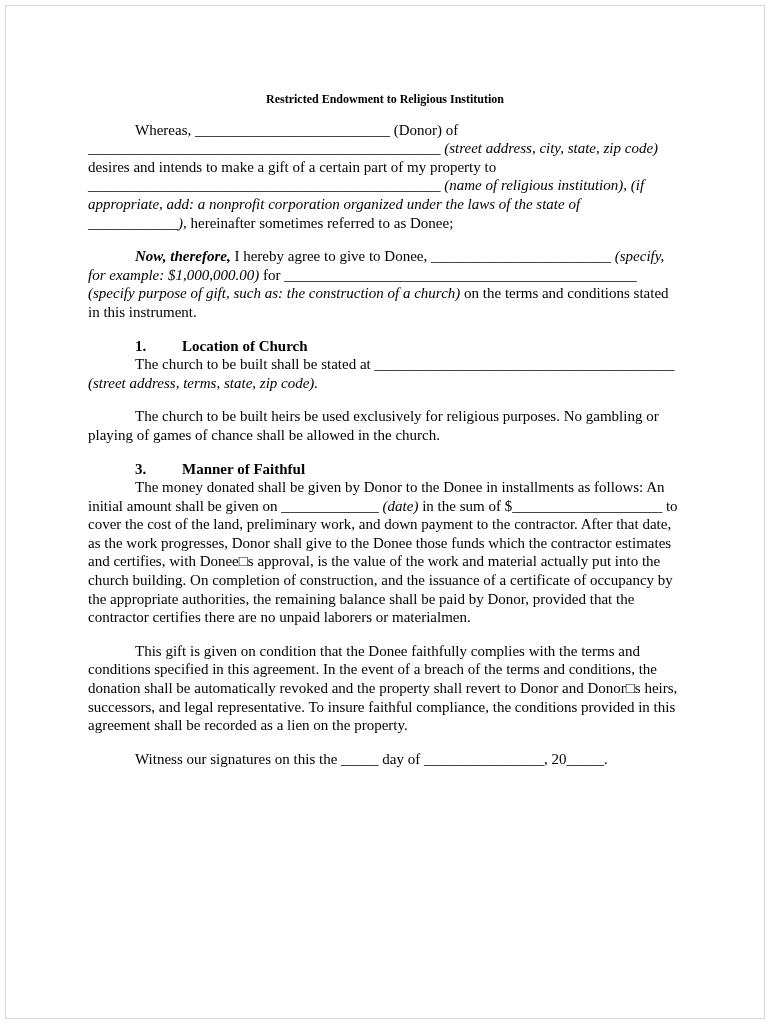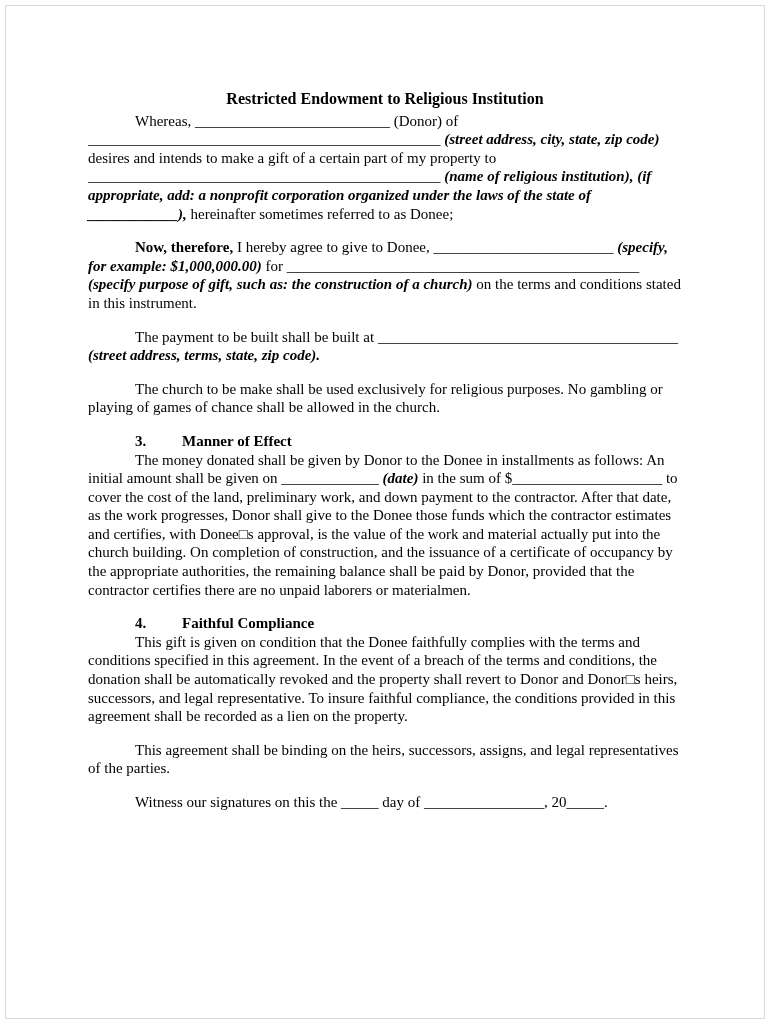--- a/index.html
+++ b/index.html
@@ -20,62 +20,61 @@
     border: 1px solid #d9d9d9;
     pointer-events: none;
   }
   .doc {
     position: absolute;
     left: 88px;
     right: 88px;
     top: 90px;
   }
   .title {
-    font-size: 16px;
+    font-size: 12px;
     font-weight: bold;
     text-align: center;
-    margin: 0 0 3px 0;
+    margin: 0 0 12px 0;
   }
   .para {
     margin: 0 0 15px 0;
     text-indent: 47px;
     text-align: left;
   }
   .para.last { margin-bottom: 4px; }
   .sec-heading {
     font-weight: bold;
     margin: 0 0 0 47px;
   }
   .sec-num {
     display: inline-block;
     width: 47px;
   }
-  .b  { font-weight: bold; }
-  .bi { font-weight: bold; font-style: italic; margin-top: 12px; }
+  .b  { font-weight: bold; font-style: italic; }
+  .bi { font-weight: normal; font-style: italic; margin-top: 12px; }
 </style>
 </head>
 <body>
 
 <div class="page-frame"></div>
 
 <div class="doc">
 
   <h1 class="title">Restricted Endowment to Religious Institution</h1>
 
   <p class="para"><span>Whereas, </span><span class="blank">__________________________</span><span> (Donor) of </span><span class="blank">_______________________________________________</span><span class="bi"> (street address, city, state, zip code)</span><span> desires and intends to make a gift of a certain part of my property to </span><span class="blank">_______________________________________________</span><span class="bi"> (name of religious institution), (if appropriate, add: a nonprofit corporation organized under the laws of the state of </span><span class="bi blank">____________</span><span class="bi">),</span><span> hereinafter sometimes referred to as Donee;</span></p>
 
   <p class="para"><span class="b">Now, therefore,</span><span> I hereby agree to give to Donee, </span><span class="blank">________________________</span><span class="bi"> (specify, for example: $1,000,000.00)</span><span> for </span><span class="blank">_______________________________________________</span><span class="bi"> (specify purpose of gift, such as: the construction of a church)</span><span> on the terms and conditions stated in this instrument.</span></p>
 
-  <p class="para"><span>The payment to be built shall be built at </span><span class="blank">________________________________________</span><span class="bi"> (street address, terms, state, zip code).</span></p>
+  <p class="sec-heading"><span class="sec-num">1.</span><span>Location of Church</span></p>
+  <p class="para"><span>The church to be built shall be stated at </span><span class="blank">________________________________________</span><span class="bi"> (street address, terms, state, zip code).</span></p>
 
-  <p class="para"><span>The church to be make shall be used exclusively for religious purposes. No gambling or playing of games of chance shall be allowed in the church.</span></p>
+  <p class="para"><span>The church to be built heirs be used exclusively for religious purposes. No gambling or playing of games of chance shall be allowed in the church.</span></p>
 
-  <p class="sec-heading"><span class="sec-num">3.</span><span>Manner of Effect</span></p>
+  <p class="sec-heading"><span class="sec-num">3.</span><span>Manner of Faithful</span></p>
   <p class="para"><span>The money donated shall be given by Donor to the Donee in installments as follows: An initial amount shall be given on </span><span class="blank">_____________</span><span class="bi"> (date)</span><span> in the sum of $</span><span class="blank">____________________</span><span> to cover the cost of the land, preliminary work, and down payment to the contractor. After that date, as the work progresses, Donor shall give to the Donee those funds which the contractor estimates and certifies, with Donee□s approval, is the value of the work and material actually put into the church building. On completion of construction, and the issuance of a certificate of occupancy by the appropriate authorities, the remaining balance shall be paid by Donor, provided that the contractor certifies there are no unpaid laborers or materialmen.</span></p>
 
-  <p class="sec-heading"><span class="sec-num">4.</span><span>Faithful Compliance</span></p>
   <p class="para"><span>This gift is given on condition that the Donee faithfully complies with the terms and conditions specified in this agreement. In the event of a breach of the terms and conditions, the donation shall be automatically revoked and the property shall revert to Donor and Donor□s heirs, successors, and legal representative. To insure faithful compliance, the conditions provided in this agreement shall be recorded as a lien on the property.</span></p>
 
-  <p class="para"><span>This agreement shall be binding on the heirs, successors, assigns, and legal representatives of the parties.</span></p>
 
   <p class="para last"><span>Witness our signatures on this the </span><span class="blank">_____</span><span> day of </span><span class="blank">________________</span><span>, 20</span><span class="blank">_____</span><span>.</span></p>
 
 </div>
 
 </body></html>

